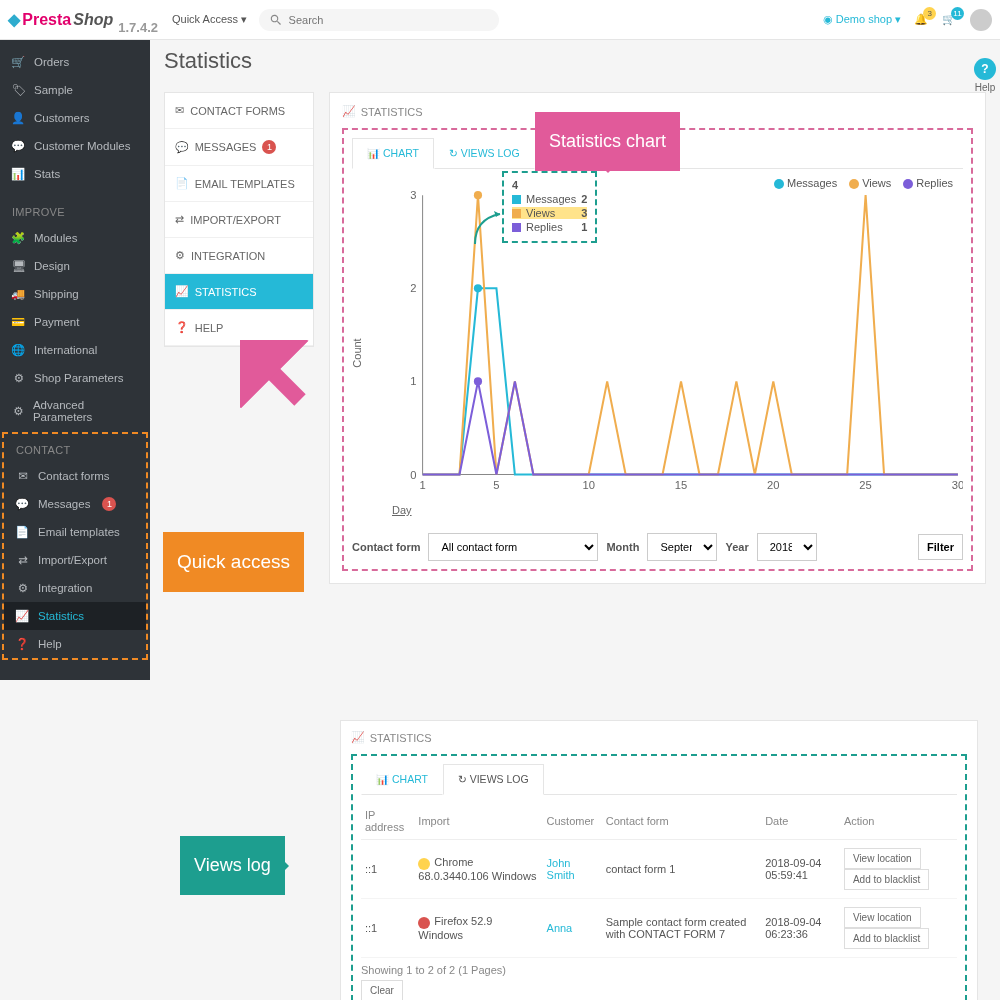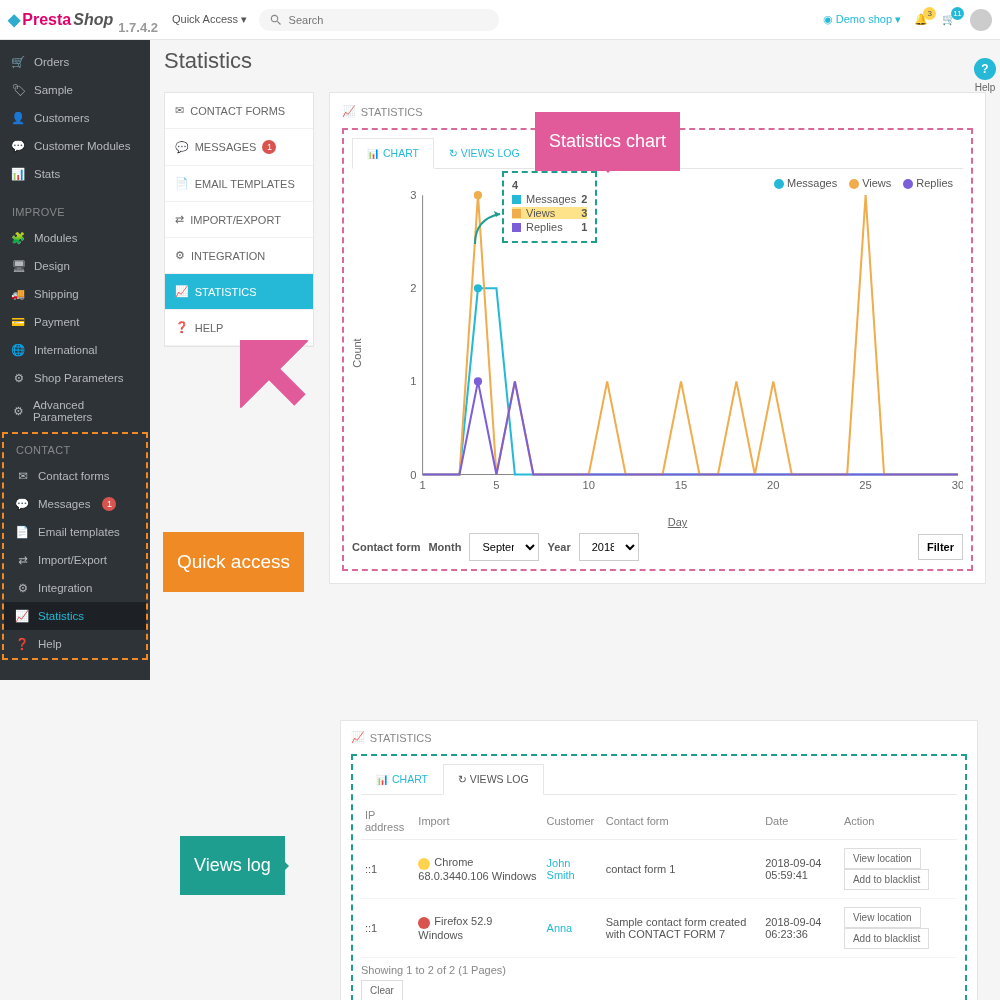--- a/index.html
+++ b/index.html
@@ -52,21 +52,21 @@
 
 .chart-area{position:relative;height:340px;padding:10px 0 0 40px;}
 .ylab{position:absolute;left:-10px;top:50%;transform:rotate(-90deg);font-size:11px;color:#666;}
 .legend{position:absolute;right:10px;top:0;display:flex;gap:12px;font-size:11px;}
 .legend .dot{width:10px;height:10px;border-radius:50%;display:inline-block;margin-right:3px;vertical-align:middle;}
 .tooltip-box{position:absolute;left:150px;top:-6px;border:2px dashed #1d9e8f;background:#fff;padding:6px 8px;font-size:11px;z-index:3;}
 .tooltip-box .row{display:flex;align-items:center;gap:5px;margin:2px 0;}
 .tooltip-box .hl{background:#ffe38a;}
 .tooltip-box .sq{width:9px;height:9px;display:inline-block;}
 svg.plot{width:100%;height:310px;}
-.xlab{text-align:center;font-size:11px;color:#666;margin-top:16px;text-decoration:underline;}
+.xlab{text-align:left;font-size:11px;color:#666;margin-top:4px;text-decoration:underline;}
 
 .filters{display:flex;align-items:center;gap:8px;margin-top:16px;font-size:11px;}
 .filters label{font-weight:700;color:#555;}
 .filters select,.filters .btn{padding:6px 8px;border:1px solid #ccc;background:#fff;font-size:11px;}
 .filters .btn{cursor:pointer;font-weight:bold;}
 
 .panel2{position:absolute;left:340px;top:720px;width:638px;background:#fff;border:1px solid #e5e5e5;padding:10px;}
 .dashed-teal{border:2px dashed #1d9e8f;padding:8px;}
 table.logtbl{width:100%;border-collapse:collapse;font-size:11px;}
 table.logtbl th{text-align:left;color:#888;font-weight:400;padding:6px 4px;border-bottom:1px solid #eee;}
@@ -298,20 +298,21 @@
             <path d="M30 280 L48.103448275862064 280 L66.20689655172413 280 L84.3103448275862 188.66666666666669 L102.41379310344827 280 L120.51724137931035 188.66666666666669 L138.6206896551724 280 L156.72413793103448 280 L174.82758620689654 280 L192.93103448275863 280 L211.0344827586207 280 L229.13793103448276 280 L247.24137931034483 280 L265.34482758620686 280 L283.44827586206895 280 L301.55172413793105 280 L319.6551724137931 280 L337.7586206896552 280 L355.86206896551727 280 L373.9655172413793 280 L392.0689655172414 280 L410.17241379310343 280 L428.2758620689655 280 L446.3793103448276 280 L464.48275862068965 280 L482.5862068965517 280 L500.6896551724138 280 L518.7931034482758 280 L536.8965517241379 280 L555 280" fill="none" stroke="#7c5ed9" stroke-width="2"></path>
             <circle cx="84.3103448275862" cy="97.33333333333334" r="4" fill="#25b9d7"></circle>
             <circle cx="84.3103448275862" cy="6" r="4" fill="#f0ad4e"></circle>
             <circle cx="84.3103448275862" cy="188.66666666666669" r="4" fill="#7c5ed9"></circle>
           </svg>
         <div class="xlab">Day</div>
       </div>
 
       <div class="filters">
         <label>Contact form</label>
+        <select style="width:170px;"><option>All contact form</option></select>
         <label>Month</label>
         <select style="width:70px;"><option>Septemb</option></select>
         <label>Year</label>
         <select style="width:60px;"><option>2018</option></select>
         <span style="flex:1"></span>
         <button class="btn">Filter</button>
       </div>
     </div>
   </div>
 </div>

